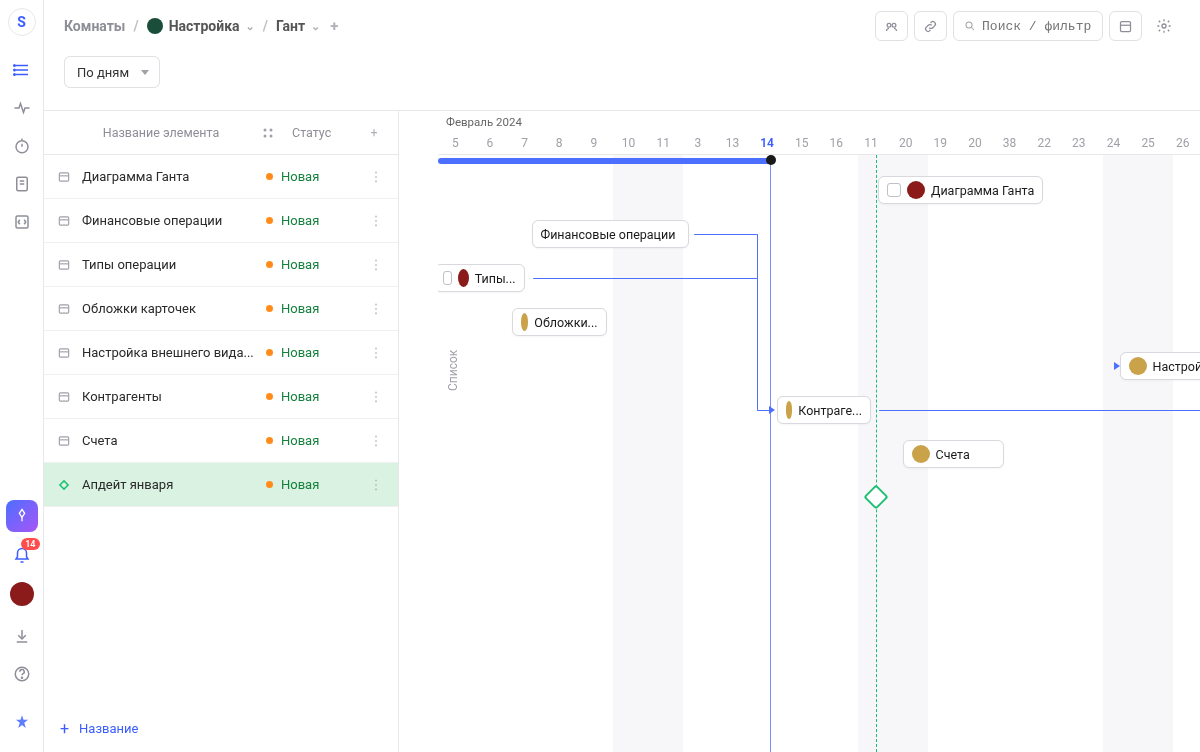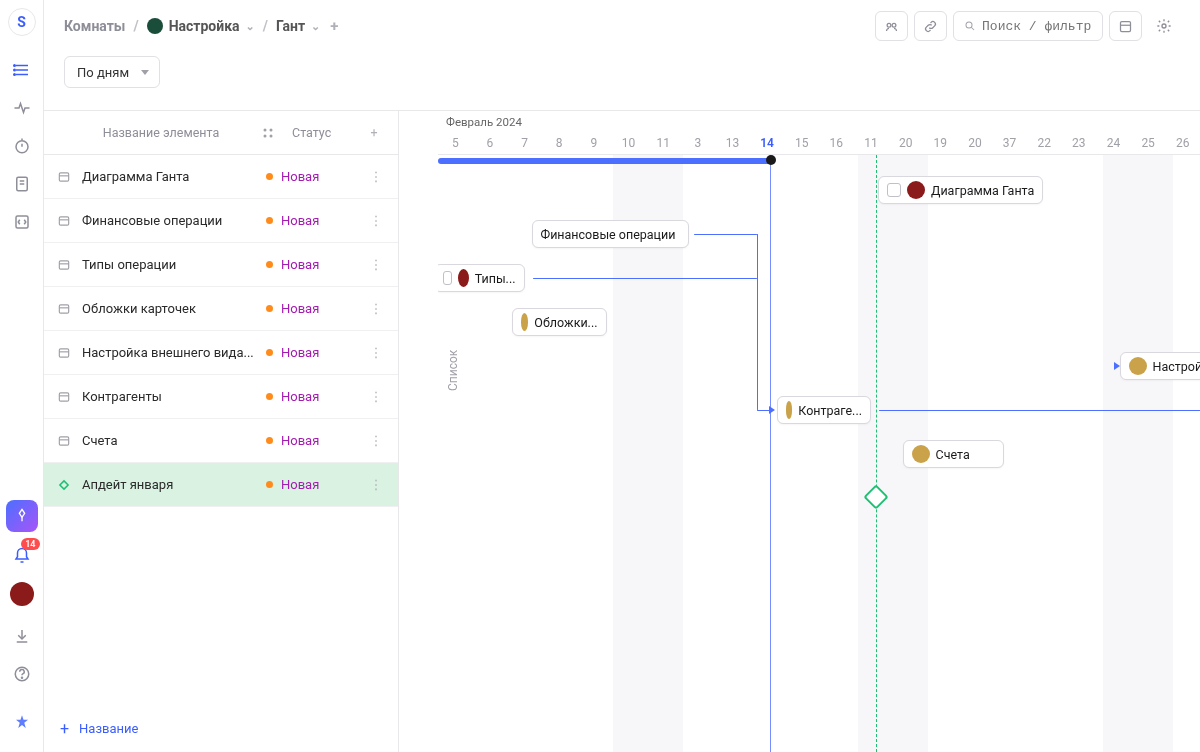--- a/index.html
+++ b/index.html
@@ -36,21 +36,21 @@
 .list-header { height:44px; display:flex; align-items:center; border-bottom:1px solid #e8e8eb; padding:0 12px; color:#8e8e99; font-size:12.5px;}
 .lh-name { flex:1; padding-left:4px;text-align:center;}
 .lh-status { width:100px; display:flex; align-items:center; gap:18px;text-align:right;}
 .lh-plus { width:24px; text-align:center; color:#b0b0b8; cursor:pointer;}
 .list-body { flex:1; overflow:auto;}
 .row { height:44px; display:flex; align-items:center; border-bottom:1px solid #f0f0f3; padding:0 12px; font-size:13px;}
 .row.selected { background:#d9f2e1;}
 .row-icon { width:16px; height:16px; margin-right:10px; color:#a0a0a8; display:flex;align-items:center;justify-content:center;}
 .row-icon.diamond { color:#1dbf73; }
 .row-name { flex:1; color:#2a2a2a; white-space:nowrap; overflow:hidden; text-overflow:ellipsis;}
-.row-status { width:100px; display:flex; align-items:center; gap:8px; color:#a21caf;}
+.row-status { width:100px; display:flex; align-items:center; gap:8px; color:#15803d;}
 .status-dot { width:7px;height:7px;border-radius:50%; background:#ff8c1a;}
 .row-menu { width:20px; color:#b0b0b8; cursor:pointer; text-align:center;}
 .list-footer { height:48px; display:flex; align-items:center; padding:0 16px; color:#3b5dff; font-size:13px; cursor:pointer; gap:10px;}
 .gantt { flex:1; position:relative; overflow:hidden;margin-left:39px;}
 .gantt-vlabel { position:absolute; left:8px; top:280px; transform:rotate(-90deg); transform-origin:left top; color:#a0a0a8; font-size:12px;}
 .gantt-header { height:44px; border-bottom:1px solid #e8e8eb; position:relative;}
 .month-label { position:absolute; left:8px; top:4px; font-size:11.5px; color:#666;}
 .days { position:absolute; bottom:4px; left:0; right:0; display:flex;}
 .day { width:35px; text-align:center; font-size:12px; color:#a0a0a8;}
 .day.today { color:#3b5dff; font-weight:600;}
@@ -355,21 +355,21 @@
               <div class="day">11</div>
               <div class="day">3</div>
               <div class="day">13</div>
               <div class="day today">14</div>
               <div class="day">15</div>
               <div class="day">16</div>
               <div class="day">11</div>
               <div class="day">20</div>
               <div class="day">19</div>
               <div class="day">20</div>
-              <div class="day">37</div>
+              <div class="day">38</div>
               <div class="day">22</div>
               <div class="day">23</div>
               <div class="day">24</div>
               <div class="day">25</div>
               <div class="day">26</div>
             </div>
         </div>
         <div class="gantt-body" id="gantt-body">
             <div class="weekend-bg" style="left: 175px;"></div>
             <div class="weekend-bg" style="left: 210px;"></div>

